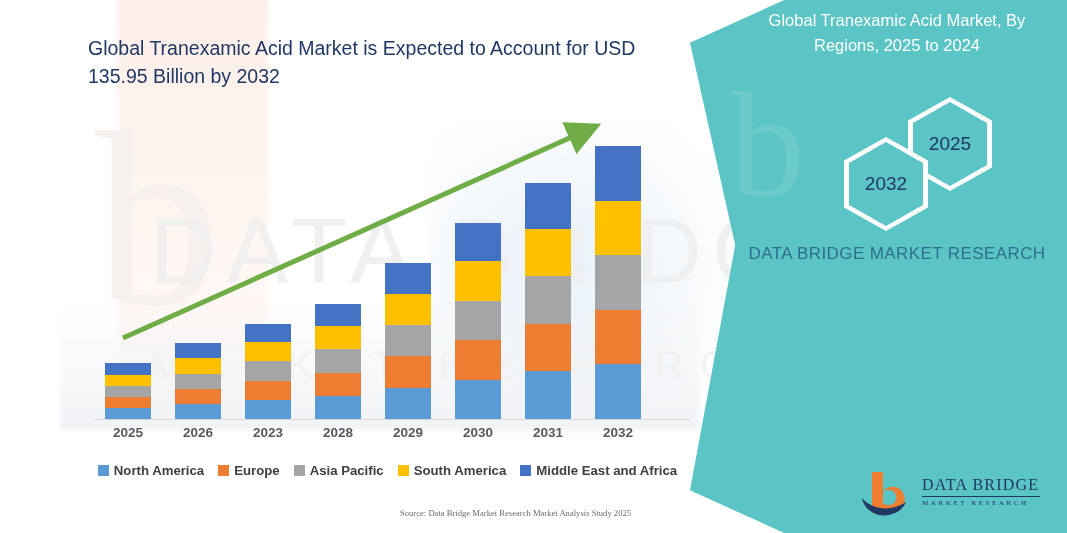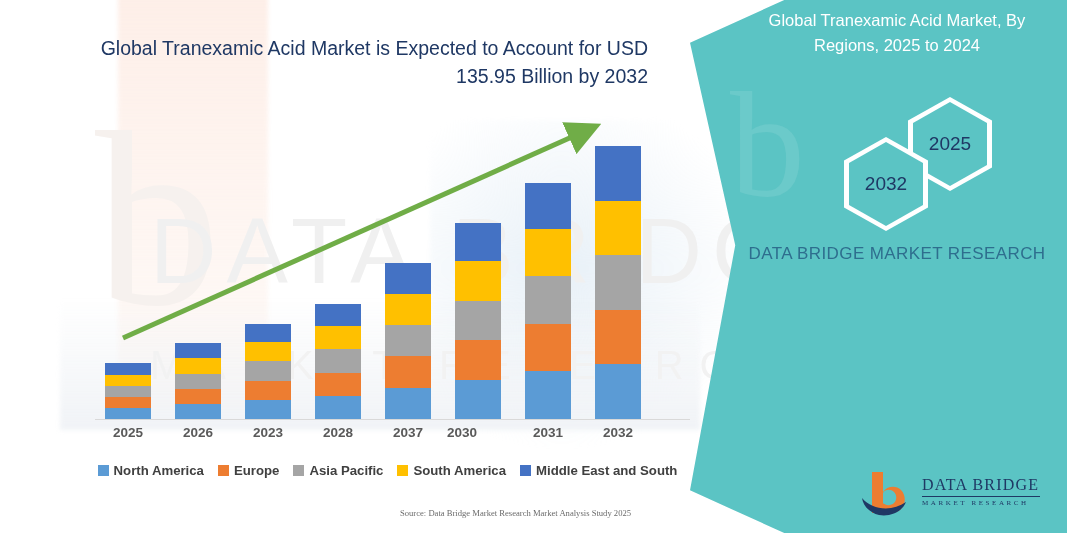--- a/index.html
+++ b/index.html
@@ -32,21 +32,21 @@
     white-space:nowrap;line-height:1;user-select:none;
   }
   .wm-b{
     position:absolute;left:95px;top:95px;font-size:250px;color:#f6f1ee;
     font-family:"Liberation Serif", serif;line-height:1;user-select:none;
   }
 
   
   .headline{
     position:absolute;left:88px;top:34px;width:560px;
-    text-align:right;color:#1f3864;font-size:19.5px;line-height:1.45;
+    text-align:left;color:#1f3864;font-size:19.5px;line-height:1.45;
     font-family:"Liberation Sans", sans-serif;
   }
 
   
   #chart{position:absolute;left:75px;top:110px;width:625px;height:310px;}
   .plot{position:absolute;left:0;top:0;right:0;bottom:0;}
   .baseline{position:absolute;left:20px;right:10px;bottom:0;height:1px;background:#d9d9d9;}
   .bar{position:absolute;bottom:1px;width:46px;}
   .seg{width:100%;display:block;}
 
@@ -181,22 +181,22 @@
       <line x1="48" y1="228" x2="508" y2="22" stroke="#70AD47" stroke-width="5" marker-end="url(#ah)"></line>
     </svg>
     <div class="baseline"></div>
   </div>
 
   <div class="xlabels" id="xlabels">
       <div class="xlab" style="left: 18px;">2025</div>
       <div class="xlab" style="left: 88px;">2026</div>
       <div class="xlab" style="left: 158px;">2023</div>
       <div class="xlab" style="left: 228px;">2028</div>
-      <div class="xlab" style="left: 298px;">2037</div>
-      <div class="xlab" style="left: 352px;">2030</div>
+      <div class="xlab" style="left: 298px;">2029</div>
+      <div class="xlab" style="left: 368px;">2030</div>
       <div class="xlab" style="left: 438px;">2031</div>
       <div class="xlab" style="left: 508px;">2032</div>
     </div>
 
   <div class="legend" id="legend">
       <div class="lgitem">
         <span class="lgswatch" style="background: rgb(91, 155, 213);"></span>
         <span class="lglabel">North America</span>
       </div>
       <div class="lgitem">
@@ -206,21 +206,21 @@
       <div class="lgitem">
         <span class="lgswatch" style="background: rgb(165, 165, 165);"></span>
         <span class="lglabel">Asia Pacific</span>
       </div>
       <div class="lgitem">
         <span class="lgswatch" style="background: rgb(255, 192, 0);"></span>
         <span class="lglabel">South America</span>
       </div>
       <div class="lgitem">
         <span class="lgswatch" style="background: rgb(68, 114, 196);"></span>
-        <span class="lglabel">Middle East and South</span>
+        <span class="lglabel">Middle East and Africa</span>
       </div>
     </div>
 
   <div class="footer">
     <div class="foot-right">Source: Data Bridge Market Research  Market Analysis Study 2025</div>
   </div>
 
   <div id="panel">
     <div class="panel-shape"></div>
     <div class="panel-wm">b</div>

